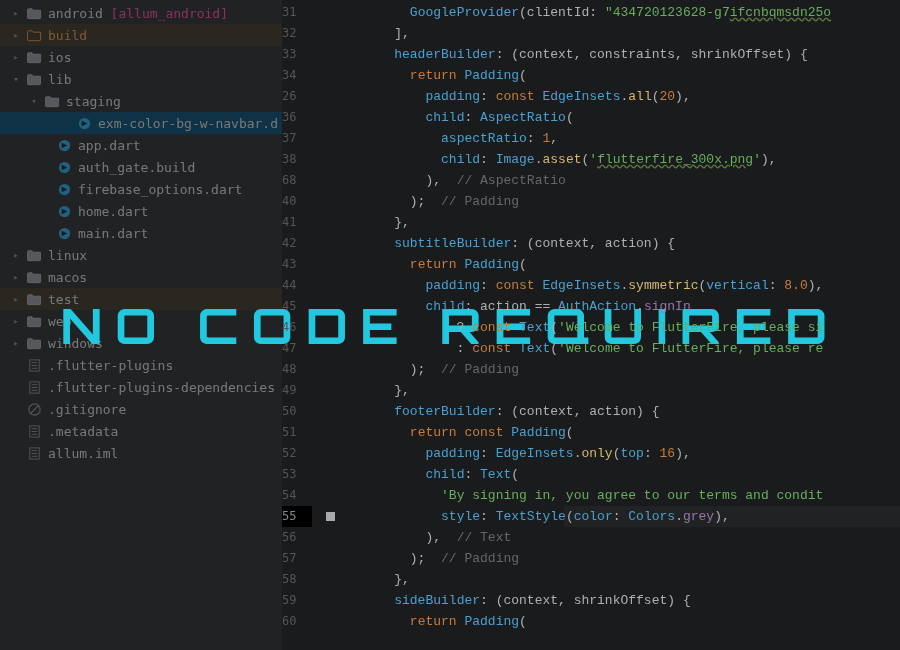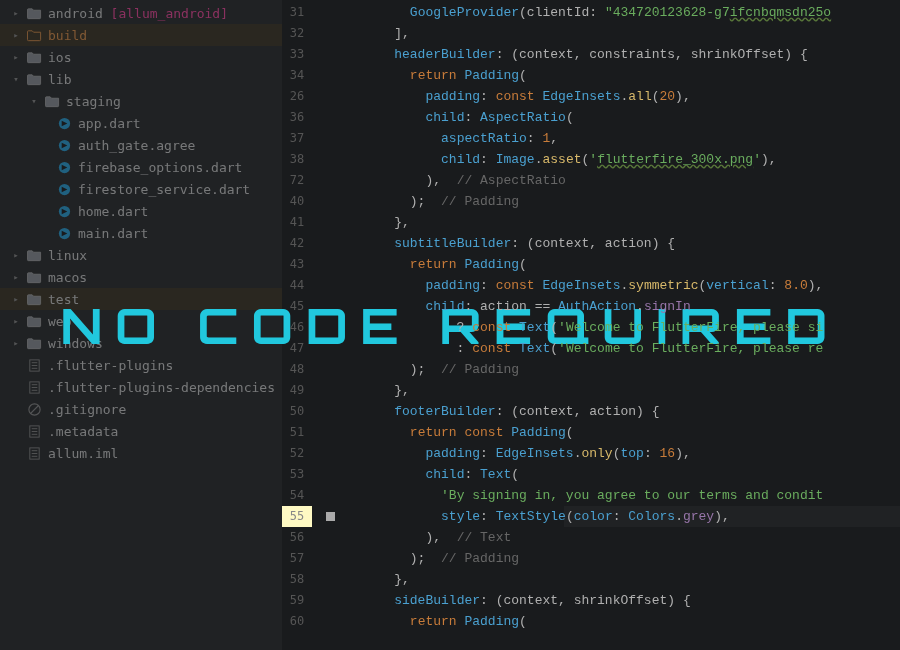--- a/index.html
+++ b/index.html
@@ -13,23 +13,23 @@
 .chev{width:12px;height:12px;margin-right:4px;display:inline-flex;align-items:center;justify-content:center;font-size:9px;color:#888}
 .icon{width:16px;height:16px;margin-right:6px;display:inline-flex;align-items:center;justify-content:center}
 .icon svg{width:15px;height:15px}
 .label{color:#c8c8c8;font-size:13px}
 .label.orange{color:#d98e4a}
 .label.bold{font-weight:normal;color:#ec4899}
 .indent-1{padding-left:28px}
 .indent-2{padding-left:40px}
 .indent-3{padding-left:60px}
 .editor{flex:1;background:#1e2022;display:flex;overflow:hidden}
-.gutter{width:42px;text-align:center;padding-right:12px;color:#555;font-size:12px;line-height:21px;padding-top:2px;flex-shrink:0;font-family:'Menlo','Consolas',monospace}
+.gutter{width:42px;text-align:left;padding-right:12px;color:#555;font-size:12px;line-height:21px;padding-top:2px;flex-shrink:0;font-family:'Menlo','Consolas',monospace}
 .gutter .ln{height:21px}
-.gutter .hl{color:#888;background:#fef9c3}
+.gutter .hl{color:#888;background:#000000}
 .code{flex:1;font-size:13px;line-height:21px;padding-top:2px;white-space:pre;font-family:Liberation Mono, monospace;overflow:hidden}
 .code .cl{height:21px}
 .c-kw{color:#c87c3a}
 .c-type{color:#4aa0d0}
 .c-str{color:#6aad5e}
 .c-num{color:#c87c3a}
 .c-param{color:#4aa0d0}
 .c-comment{color:#666}
 .c-prop{color:#9876aa}
 .c-method{color:#d8b96a}
@@ -86,59 +86,59 @@
         </div>
         <div class="tree-item indent-1">
           <span class="chev">▾</span>
           <span class="icon">
             <svg viewBox="0 0 16 16">
               <path fill="#8a8f96" d="M1.5 3h4l1.5 1.5h7.5v8a1 1 0 0 1-1 1H1.5a1 1 0 0 1-1-1V4a1 1 0 0 1 1-1z" stroke="#b0b0b0" stroke-width="0.8"></path>
             </svg>
           </span>
           <span class="label">staging</span>
         </div>
+        <div class="tree-item indent-3 selected">
+          <span class="chev"></span>
+          <span class="icon">
+            <svg viewBox="0 0 16 16">
+              <circle cx="8" cy="8" r="6" fill="#2a9fd6"></circle>
+              <path fill="#1e2022" d="M5 5 L11 8 L5 11 z"></path>
+            </svg>
+          </span>
+          <span class="label">exm-color-bg-w-navbar.d</span>
+        </div>
         <div class="tree-item indent-2">
           <span class="chev"></span>
           <span class="icon">
             <svg viewBox="0 0 16 16">
               <circle cx="8" cy="8" r="6" fill="#2a9fd6"></circle>
               <path fill="#1e2022" d="M5 5 L11 8 L5 11 z"></path>
             </svg>
           </span>
           <span class="label">app.dart</span>
         </div>
         <div class="tree-item indent-2">
           <span class="chev"></span>
           <span class="icon">
             <svg viewBox="0 0 16 16">
               <circle cx="8" cy="8" r="6" fill="#2a9fd6"></circle>
               <path fill="#1e2022" d="M5 5 L11 8 L5 11 z"></path>
             </svg>
           </span>
-          <span class="label">auth_gate.agree</span>
+          <span class="label">auth_gate.build</span>
         </div>
         <div class="tree-item indent-2">
           <span class="chev"></span>
           <span class="icon">
             <svg viewBox="0 0 16 16">
               <circle cx="8" cy="8" r="6" fill="#2a9fd6"></circle>
               <path fill="#1e2022" d="M5 5 L11 8 L5 11 z"></path>
             </svg>
           </span>
           <span class="label">firebase_options.dart</span>
-        </div>
-        <div class="tree-item indent-2">
-          <span class="chev"></span>
-          <span class="icon">
-            <svg viewBox="0 0 16 16">
-              <circle cx="8" cy="8" r="6" fill="#2a9fd6"></circle>
-              <path fill="#1e2022" d="M5 5 L11 8 L5 11 z"></path>
-            </svg>
-          </span>
-          <span class="label">firestore_service.dart</span>
         </div>
         <div class="tree-item indent-2">
           <span class="chev"></span>
           <span class="icon">
             <svg viewBox="0 0 16 16">
               <circle cx="8" cy="8" r="6" fill="#2a9fd6"></circle>
               <path fill="#1e2022" d="M5 5 L11 8 L5 11 z"></path>
             </svg>
           </span>
           <span class="label">home.dart</span>
@@ -262,21 +262,21 @@
     <div class="row-hl" style="top: 506px;"></div>
     <div class="gutter" id="gutter">
         <div class="ln">31</div>
         <div class="ln">32</div>
         <div class="ln">33</div>
         <div class="ln">34</div>
         <div class="ln">26</div>
         <div class="ln">36</div>
         <div class="ln">37</div>
         <div class="ln">38</div>
-        <div class="ln">72</div>
+        <div class="ln">68</div>
         <div class="ln">40</div>
         <div class="ln">41</div>
         <div class="ln">42</div>
         <div class="ln">43</div>
         <div class="ln">44</div>
         <div class="ln">45</div>
         <div class="ln">46</div>
         <div class="ln">47</div>
         <div class="ln">48</div>
         <div class="ln">49</div>

